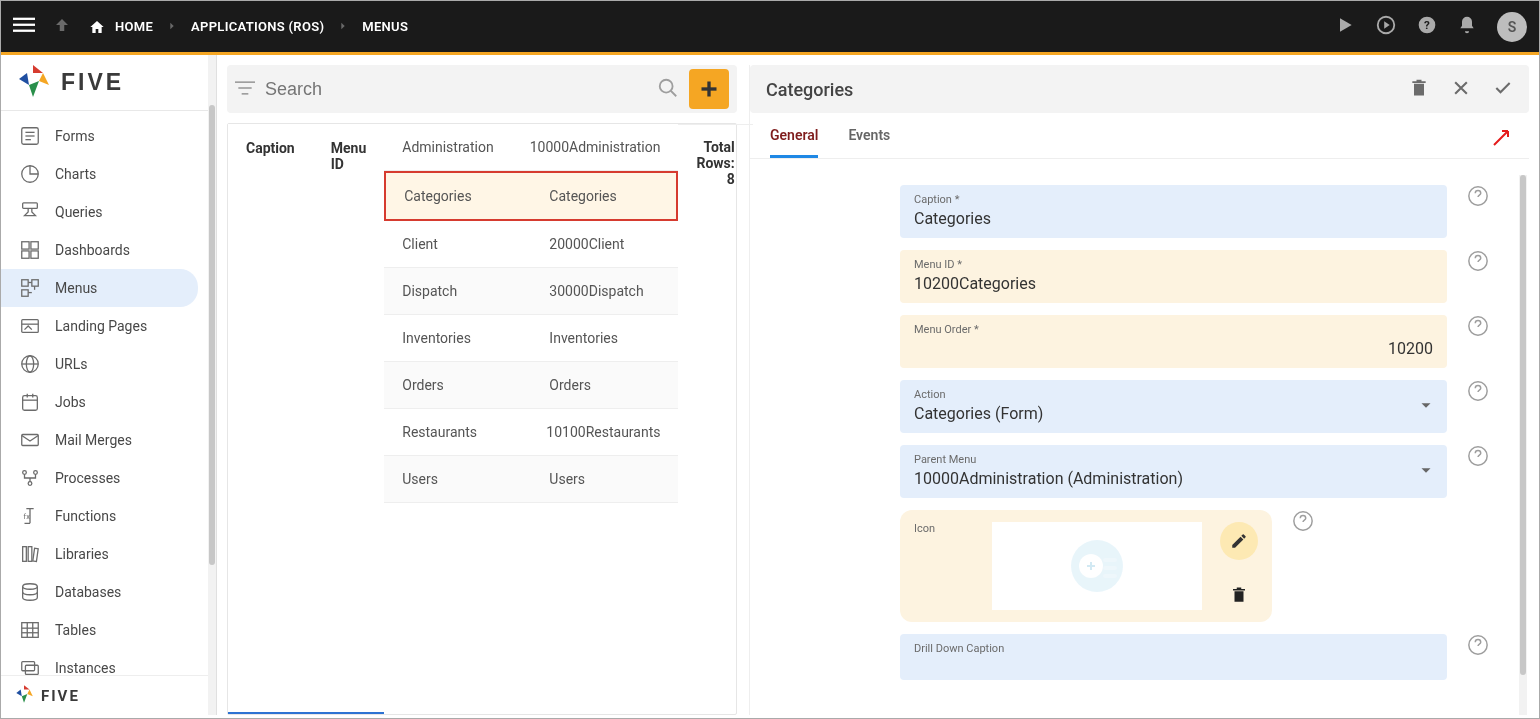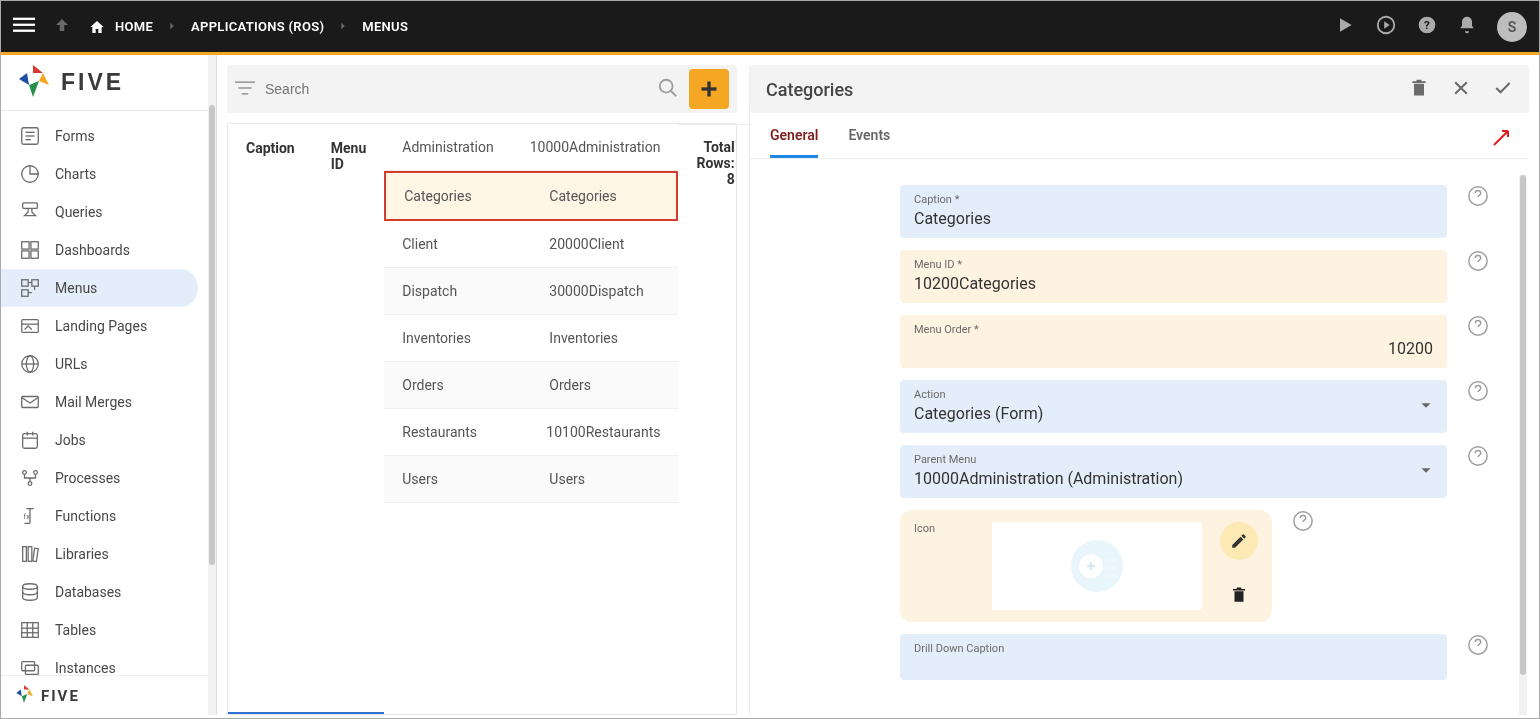--- a/index.html
+++ b/index.html
@@ -35,21 +35,21 @@
 .sidebar-footer .small-logo svg { width: 22px; height: 22px; }
 .sidebar-footer-text { font-weight: 700; font-size: 15px; letter-spacing: 2px; color: #3a3a3a; }
 
 
 .content { flex: 1; display: flex; padding: 10px 10px 0 10px; gap: 12px; background: #fff; }
 
 
 .list-panel { width: 510px; display: flex; flex-direction: column; }
 .search-bar { background: #f3f3f3; border-radius: 4px; height: 48px; display: flex; align-items: center; padding: 0 8px; gap: 10px; }
 .filter-icon, .search-ic { fill: #9e9e9e; }
-.search-input { flex: 1; border: none; background: transparent; outline: none; font-size: 14px; color: #666; }
+.search-input { flex: 1; border: none; background: transparent; outline: none; font-size: 18px; color: #666; }
 .add-btn { width: 40px; height: 40px; background: #f5a623; border-radius: 4px; display: flex; align-items: center; justify-content: center; cursor: pointer; }
 .add-btn svg { fill: #333; }
 .table { margin-top: 10px; border: 1px solid #e6e6e6; border-radius: 2px; flex: 1; display: flex; flex-direction: row; }
 .table-head { display: flex; background: #fff; border-bottom: 2px solid #2d72d2; }
 .th { flex: 1; padding: 16px 18px; font-weight: 700; color: #333; }
 .table-body { flex: 1; }
 .tr { display: flex; border-bottom: 1px solid #eee; cursor: pointer; }
 .tr.alt { background: #fafafa; }
 .tr.selected { background: #fff6e6; border: 2px solid #d63b2f; }
 .td { flex: 1; padding: 15px 18px; color: #555; }
@@ -235,36 +235,36 @@
               <circle cx="12" cy="12" r="9"></circle>
               <ellipse cx="12" cy="12" rx="4" ry="9"></ellipse>
               <line x1="3" y1="12" x2="21" y2="12"></line>
             </svg>
           </span>
           <span>URLs</span>
         </div>
         <div class="nav-item">
           <span class="nav-item-icon">
             <svg width="22" height="22" viewBox="0 0 24 24">
-              <rect x="3" y="6" width="18" height="12" rx="1"></rect>
-              <polyline points="3 7 12 13 21 7"></polyline>
-            </svg>
-          </span>
-          <span>Mail Merges</span>
-        </div>
-        <div class="nav-item">
-          <span class="nav-item-icon">
-            <svg width="22" height="22" viewBox="0 0 24 24">
               <rect x="4" y="5" width="16" height="16" rx="2"></rect>
               <line x1="4" y1="10" x2="20" y2="10"></line>
               <line x1="9" y1="3" x2="9" y2="7"></line>
               <line x1="15" y1="3" x2="15" y2="7"></line>
             </svg>
           </span>
           <span>Jobs</span>
+        </div>
+        <div class="nav-item">
+          <span class="nav-item-icon">
+            <svg width="22" height="22" viewBox="0 0 24 24">
+              <rect x="3" y="6" width="18" height="12" rx="1"></rect>
+              <polyline points="3 7 12 13 21 7"></polyline>
+            </svg>
+          </span>
+          <span>Mail Merges</span>
         </div>
         <div class="nav-item">
           <span class="nav-item-icon">
             <svg width="22" height="22" viewBox="0 0 24 24">
               <circle cx="6" cy="6" r="2"></circle>
               <circle cx="18" cy="6" r="2"></circle>
               <circle cx="12" cy="18" r="2"></circle>
               <path d="M6 8v4h12V8M12 12v4"></path>
             </svg>
           </span>

